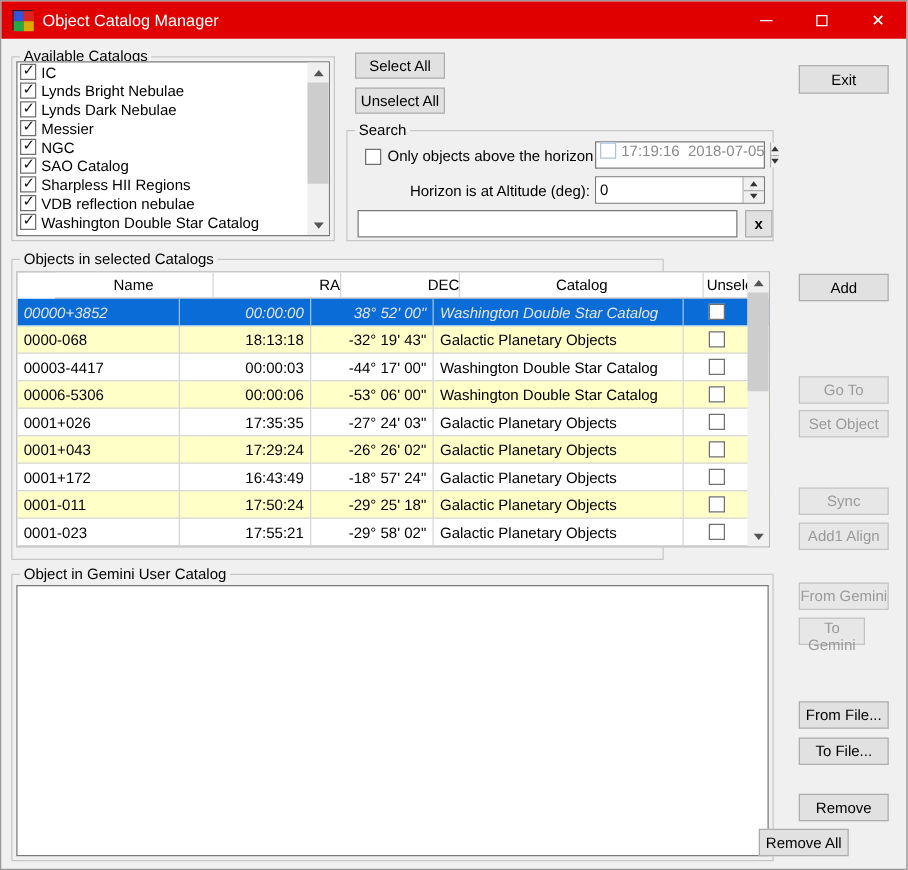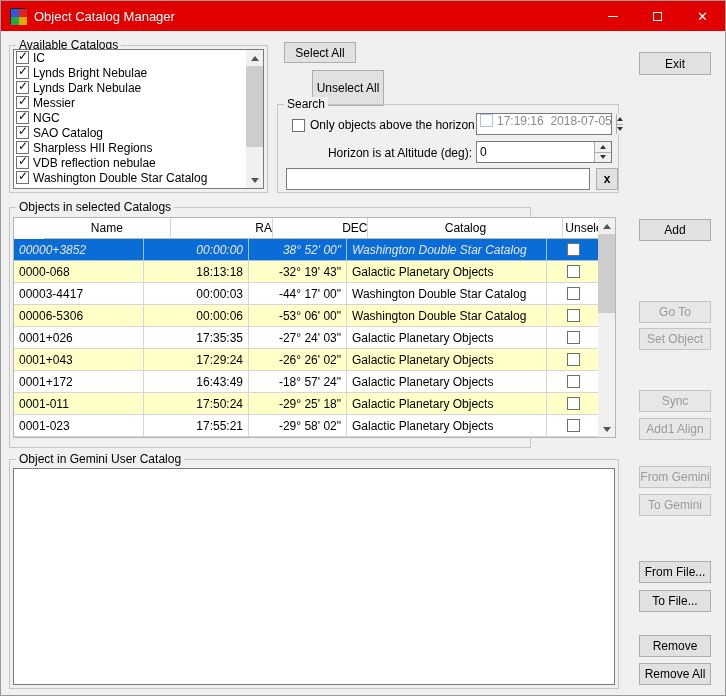--- a/index.html
+++ b/index.html
@@ -24,33 +24,33 @@
   .glyph-max { width: 9px; height: 9px; border: 1px solid #fff; }
   .glyph-close { color: #fff; font-size: 13px; line-height: 1; }
   
   .groupbox { position: absolute; border: 1px solid #c6c6c6; }
   .gb-label { position: absolute; top: -8px; left: 6px; background: #f0f0f0; padding: 0 3px; line-height: 14px; }
   
   .btn { position: absolute; background: #e1e1e1; border: 1px solid #adadad;
     font-family: "Liberation Sans", sans-serif; font-size: 12px; color: #000; }
   .btn.disabled { color: #9a9a9a; border-color: #c3c3c3; background: #e7e7e7; }
   #btn-select-all   { left: 283px; top: 41px; width: 72px; height: 21px; }
-  #btn-unselect-all { left: 283px; top: 69px; width: 72px; height: 36px; margin-left: 28px; }
+  #btn-unselect-all { left: 283px; top: 69px; width: 72px; height: 21px; }
   #btn-exit         { left: 638px; top: 51px; width: 72px; height: 23px; }
   #btn-add          { left: 638px; top: 218px; width: 72px; height: 22px; }
   #btn-goto         { left: 638px; top: 300px; width: 72px; height: 22px; }
   #btn-set-object   { left: 638px; top: 327px; width: 72px; height: 22px; }
   #btn-sync         { left: 638px; top: 389px; width: 72px; height: 22px; }
   #btn-add1-align   { left: 638px; top: 417px; width: 72px; height: 22px; }
   #btn-from-gemini  { left: 638px; top: 465px; width: 72px; height: 22px; }
-  #btn-to-gemini    { left: 638px; top: 493px; width: 72px; height: 22px; }
+  #btn-to-gemini    { left: 638px; top: 493px; width: 53px; height: 22px; }
   #btn-from-file    { left: 638px; top: 560px; width: 72px; height: 22px; }
   #btn-to-file      { left: 638px; top: 589px; width: 72px; height: 22px; }
   #btn-remove       { left: 638px; top: 634px; width: 72px; height: 22px; }
-  #btn-remove-all   { left: 638px; top: 662px; width: 72px; height: 22px; }
+  #btn-remove-all   { left: 606px; top: 662px; width: 72px; height: 22px; }
   
   #gb-catalogs { left: 8px; top: 44px; width: 259px; height: 148px; }
   #catalogs-listbox { position: absolute; left: 3px; top: 3px; width: 251px; height: 140px;
     background: #fff; border: 1px solid #7a7a7a; overflow: hidden; }
   .catalog-item { height: 15px; display: flex; align-items: center; gap: 4px; padding-left: 2px; }
   .checkbox { width: 13px; height: 13px; background: #fff; border: 1px solid #707070;
     position: relative; flex: 0 0 auto; }
   .checkbox.checked::after { content: "✓"; position: absolute; left: 1px; top: -3px;
     font-size: 12px; color: #111; }
   .checkbox.lightborder { border-color: #acc4dd; }

